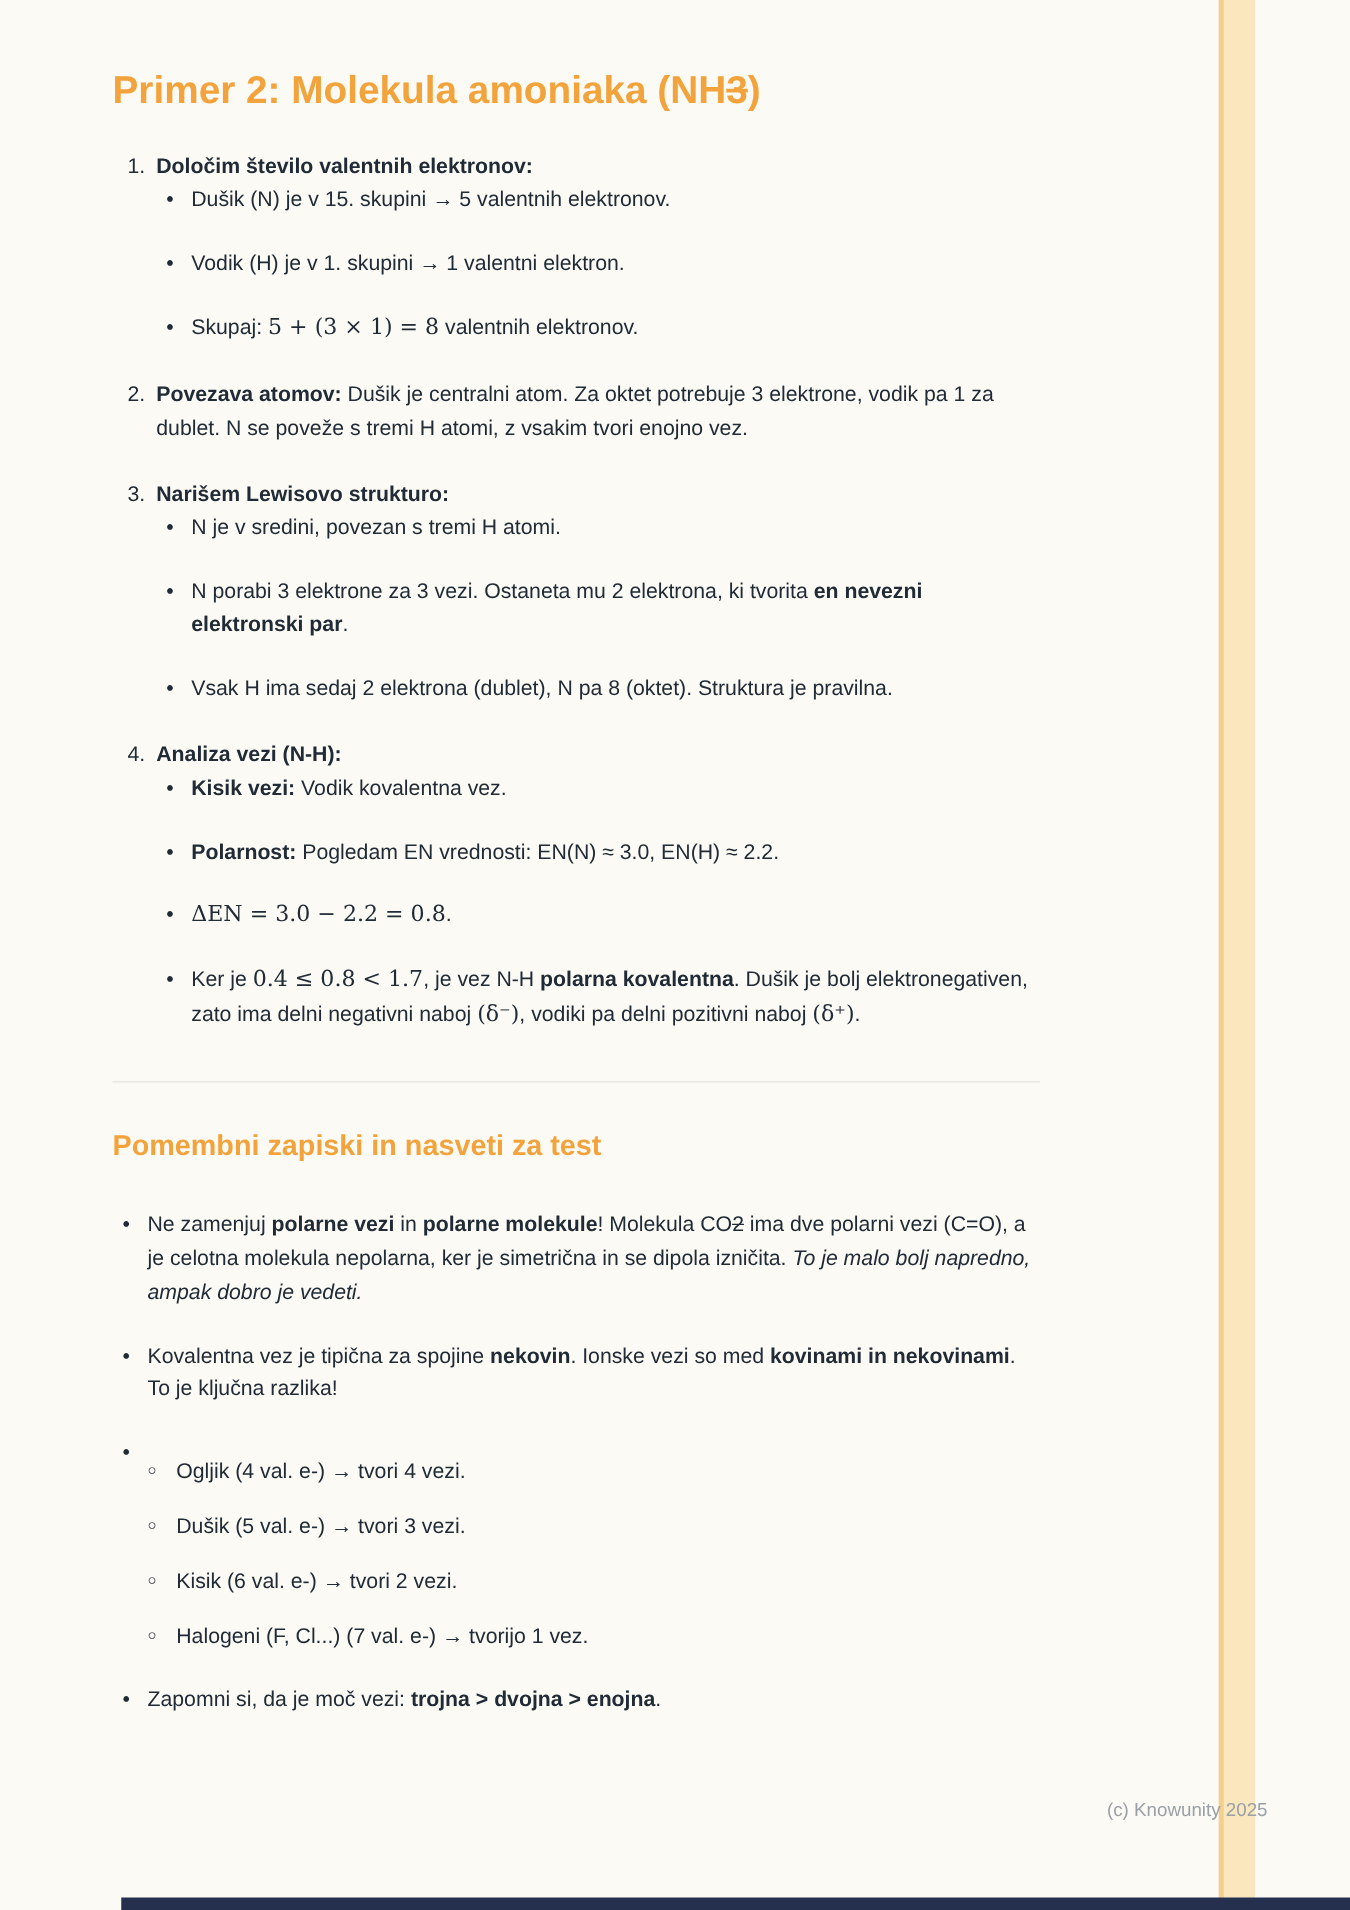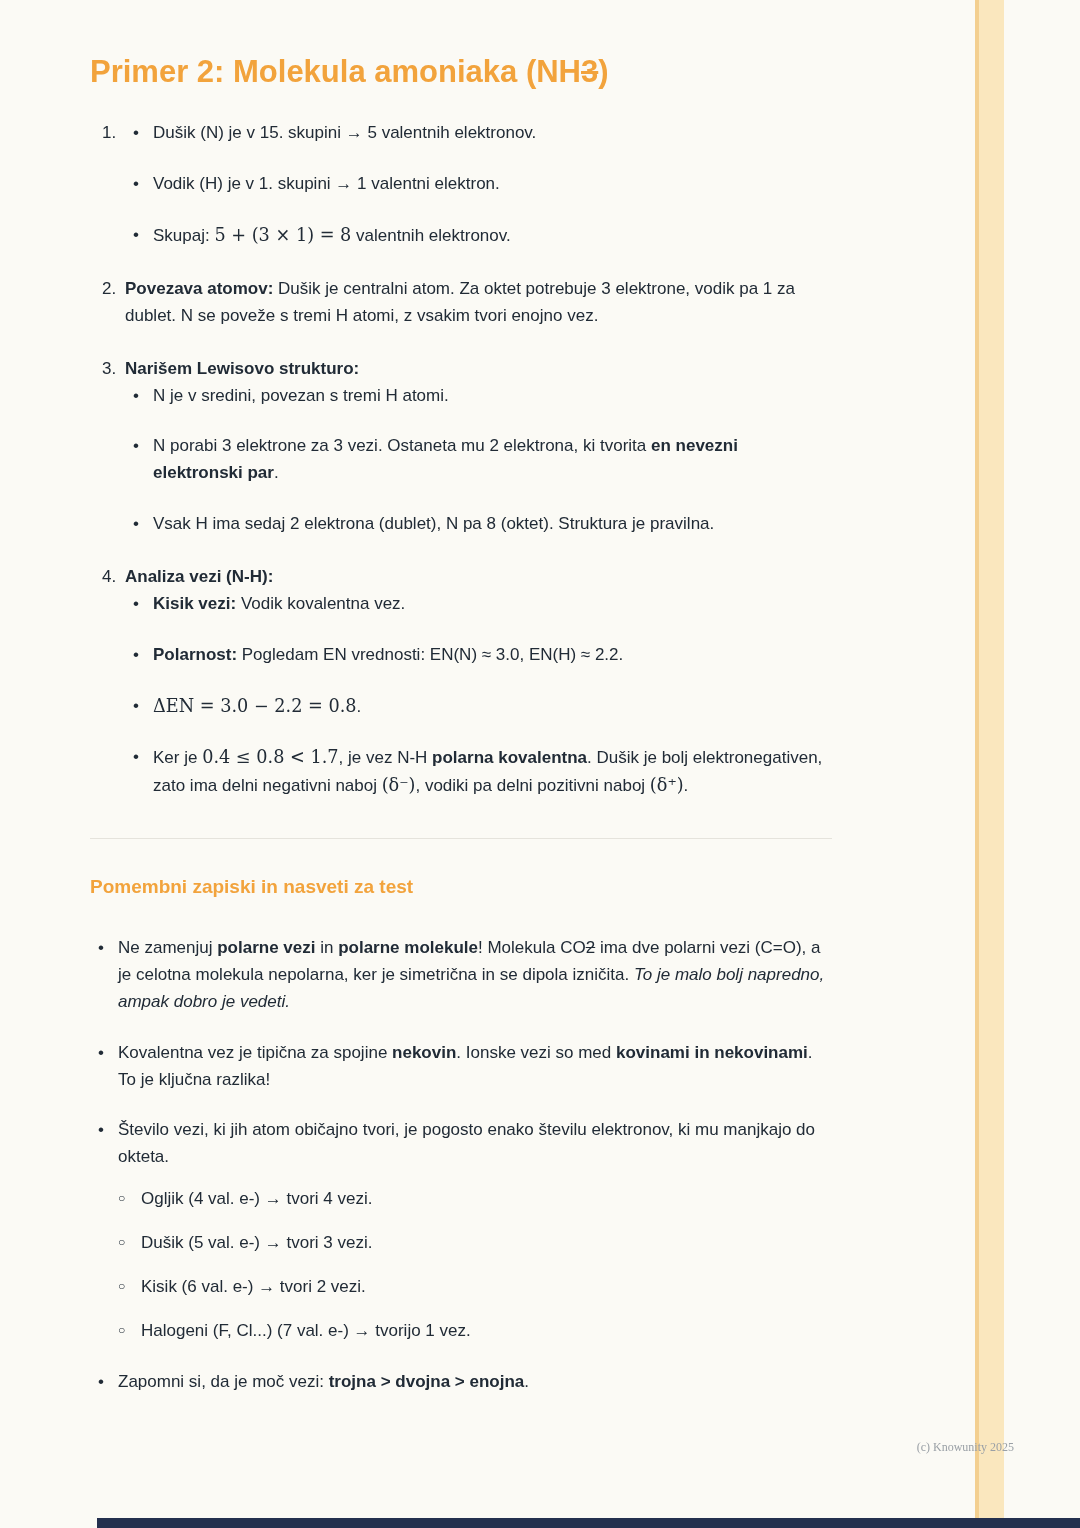--- a/index.html
+++ b/index.html
@@ -21,36 +21,35 @@
   .accent-stripe::before{
     content:""; position:absolute; left:0; top:0; width:4px; height:100%;
     background:var(--stripe-edge,#F3CF90);
   }
   .bottom-bar{
     position:absolute; left:97px; right:0; bottom:0; height:10px;
     background:var(--bottom-bar,#24304E);
   }
   .footer-credit{
     position:absolute; top:1440px; right:66px;
-    font-size:12px; color:var(--muted,#9AA0A6);
+    font-size:15px; color:var(--muted,#9AA0A6);
     z-index:3;
-    font-family:Liberation Serif, serif;
   }
   .doc{
     position:absolute; left:90px; top:52px; width:742px;
     font-size:17px; line-height:1.58;
   }
   .h3{
     color:var(--accent,#F2A33C);
     font-size:31px; font-weight:700; line-height:1.3;
     margin:0 0 28px 0;
   }
   .h2{
     color:var(--accent,#F2A33C);
-    font-size:19px; font-weight:700; line-height:1.25;
+    font-size:23px; font-weight:700; line-height:1.25;
     margin:0 0 36px 0;
   }
   .hr{
     border-top:1px solid var(--divider,#E5E3DC);
     margin:38px 0 36px 0; height:0;
   }
   .ol{ padding-left:12px; margin:0 0 10px 0; }
   .ul.d0{ padding-left:8px; margin:0; }
   .li{ display:flex; align-items:flex-start; }
   .oli{ margin-bottom:26px; }
@@ -72,20 +71,21 @@
 <body>
 
 <div class="page">
   <div class="accent-stripe"></div>
   <div class="doc">
       <div class="h3"><span class="run ">Primer 2: Molekula amoniaka (NH</span><span class="run strike">3</span><span class="run ">)</span></div>
       <div class="ol d0">
         <div class="li oli">
           <span class="marker m-num">1.</span>
           <div class="licontent">
+            <div class="para"><span class="run b">Določim število valentnih elektronov:</span></div>
             <div class="ul d0 nested">
               <div class="li uli">
                 <span class="marker m-disc">•</span>
                 <div class="licontent">
                   <div class="para"><span class="run ">Dušik (N) je v 15. skupini → 5 valentnih elektronov.</span></div>
                 </div>
               </div>
               <div class="li uli">
                 <span class="marker m-disc">•</span>
                 <div class="licontent">
@@ -177,21 +177,20 @@
         </div>
         <div class="li uli">
           <span class="marker m-disc">•</span>
           <div class="licontent">
             <div class="para"><span class="run ">Kovalentna vez je tipična za spojine </span><span class="run b">nekovin</span><span class="run ">. Ionske vezi so med </span><span class="run b">kovinami in nekovinami</span><span class="run ">. To je ključna razlika!</span></div>
           </div>
         </div>
         <div class="li uli">
           <span class="marker m-disc">•</span>
           <div class="licontent">
-            <div class="para"><span class="run ">Število vezi, ki jih atom običajno tvori, je pogosto enako številu elektronov, ki mu manjkajo do okteta.</span></div>
             <div class="ul d1 nested">
               <div class="li uli">
                 <span class="marker m-circ">○</span>
                 <div class="licontent">
                   <div class="para"><span class="run ">Ogljik (4 val. e-) → tvori 4 vezi.</span></div>
                 </div>
               </div>
               <div class="li uli">
                 <span class="marker m-circ">○</span>
                 <div class="licontent">

